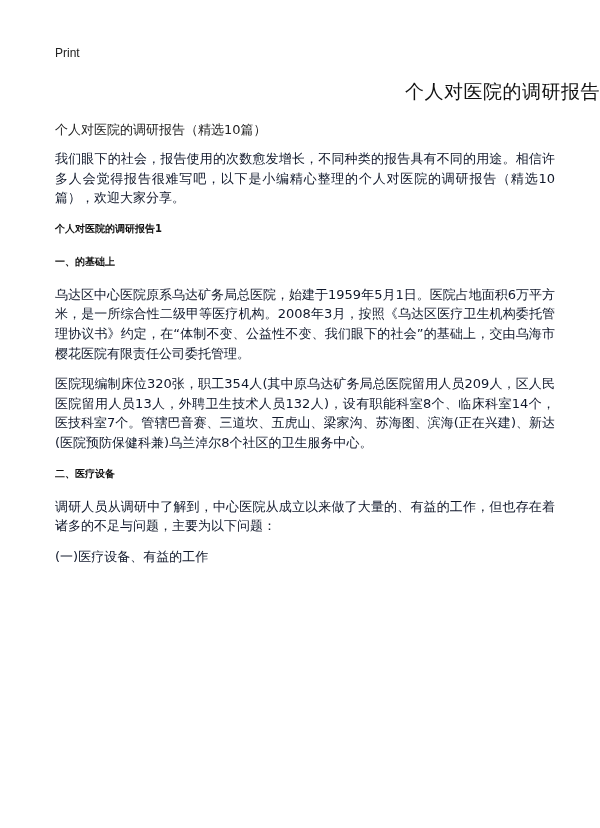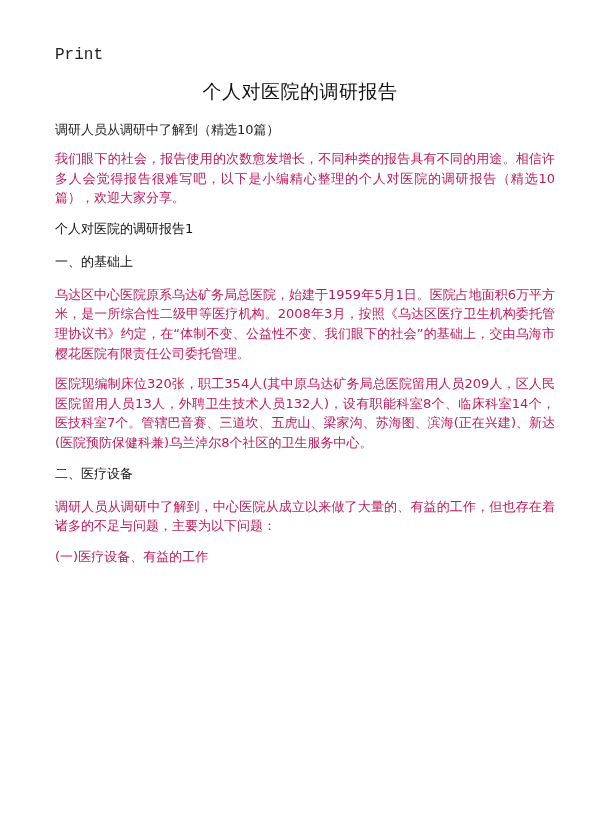--- a/index.html
+++ b/index.html
@@ -18,30 +18,30 @@
     .page {
       position: absolute;
       left: 55px;
       top: 0;
       width: 500px;
     }
     .print-label {
       position: absolute;
       left: 0;
       top: 46px;
-      font-family: Liberation Mono, monospace;
-      font-size: 16px;
+      font-family: Liberation Sans, sans-serif;
+      font-size: 12px;
       color: #222;
     }
     .doc-title {
       position: absolute;
       left: -55px;
       width: 600px;
       top: 79px;
-      text-align: center;
+      text-align: right;
       font-size: 19px;
       font-weight: normal;
       color: #111;
       margin: 0;
       letter-spacing: 0.5px;
     }
     .subtitle {
       position: absolute;
       left: 0;
       top: 121px;
@@ -51,39 +51,39 @@
     .content {
       position: absolute;
       left: 0;
       top: 149px;
       width: 500px;
     }
     .para {
       font-size: 13px;
       line-height: 19.6px;
       margin: 0 0 11px 0;
-      color: #be185d;
+      color: #0f172a;
       text-align: justify;
       word-break: break-all;
     }
     .heading {
-      font-size: 13px;
-      font-weight: normal;
+      font-size: 10px;
+      font-weight: bold;
       line-height: 19px;
       margin: 0 0 14px 0;
       color: #111;
     }
   </style>
 </head>
 <body>
 
 <div class="page">
   <div class="print-label">Print</div>
   <h1 class="doc-title">个人对医院的调研报告</h1>
-  <div class="subtitle">调研人员从调研中了解到（精选10篇）</div>
+  <div class="subtitle">个人对医院的调研报告（精选10篇）</div>
 
   <div class="content">
     <p class="para">我们眼下的社会，报告使用的次数愈发增长，不同种类的报告具有不同的用途。相信许多人会觉得报告很难写吧，以下是小编精心整理的个人对医院的调研报告（精选10篇），欢迎大家分享。</p>
 
     <div class="heading">个人对医院的调研报告1</div>
 
     <div class="heading">一、的基础上</div>
     <p class="para">乌达区中心医院原系乌达矿务局总医院，始建于1959年5月1日。医院占地面积6万平方米，是一所综合性二级甲等医疗机构。2008年3月，按照《乌达区医疗卫生机构委托管理协议书》约定，在“体制不变、公益性不变、我们眼下的社会”的基础上，交由乌海市樱花医院有限责任公司委托管理。</p>
     <p class="para">医院现编制床位320张，职工354人(其中原乌达矿务局总医院留用人员209人，区人民医院留用人员13人，外聘卫生技术人员132人)，设有职能科室8个、临床科室14个，医技科室7个。管辖巴音赛、三道坎、五虎山、梁家沟、苏海图、滨海(正在兴建)、新达(医院预防保健科兼)乌兰淖尔8个社区的卫生服务中心。</p>
 

